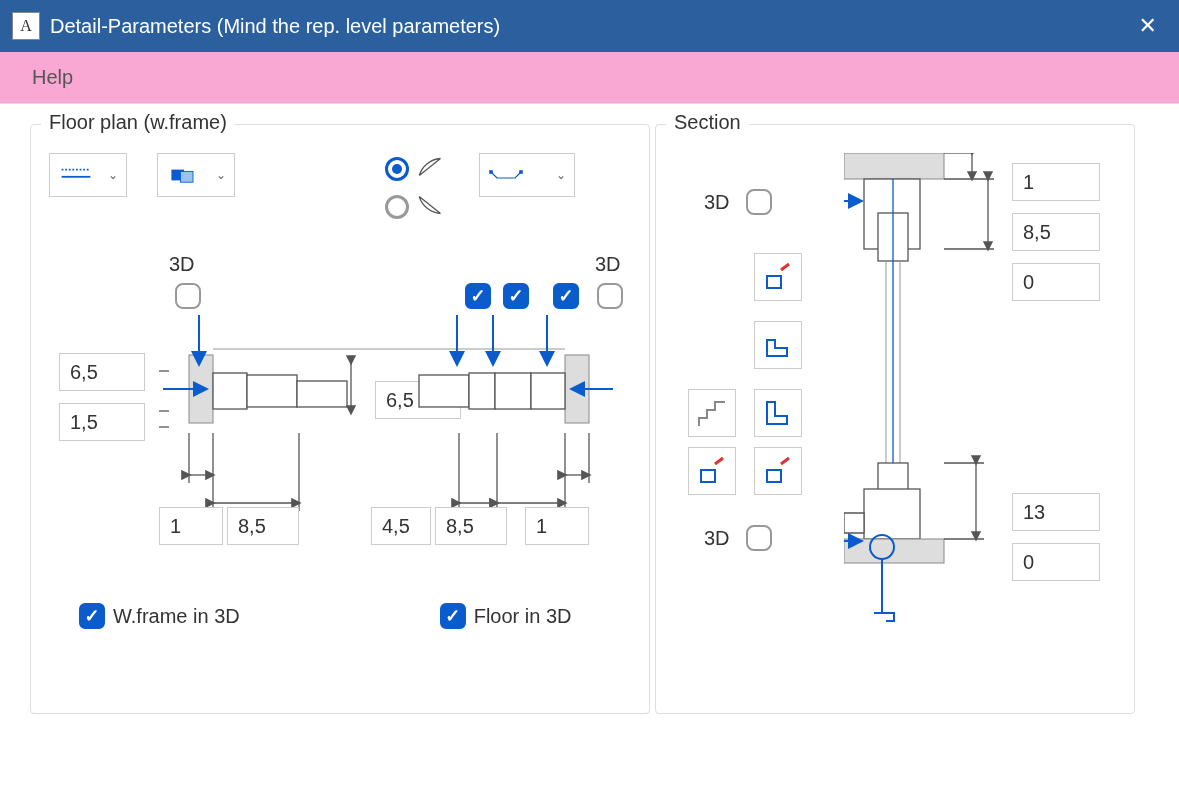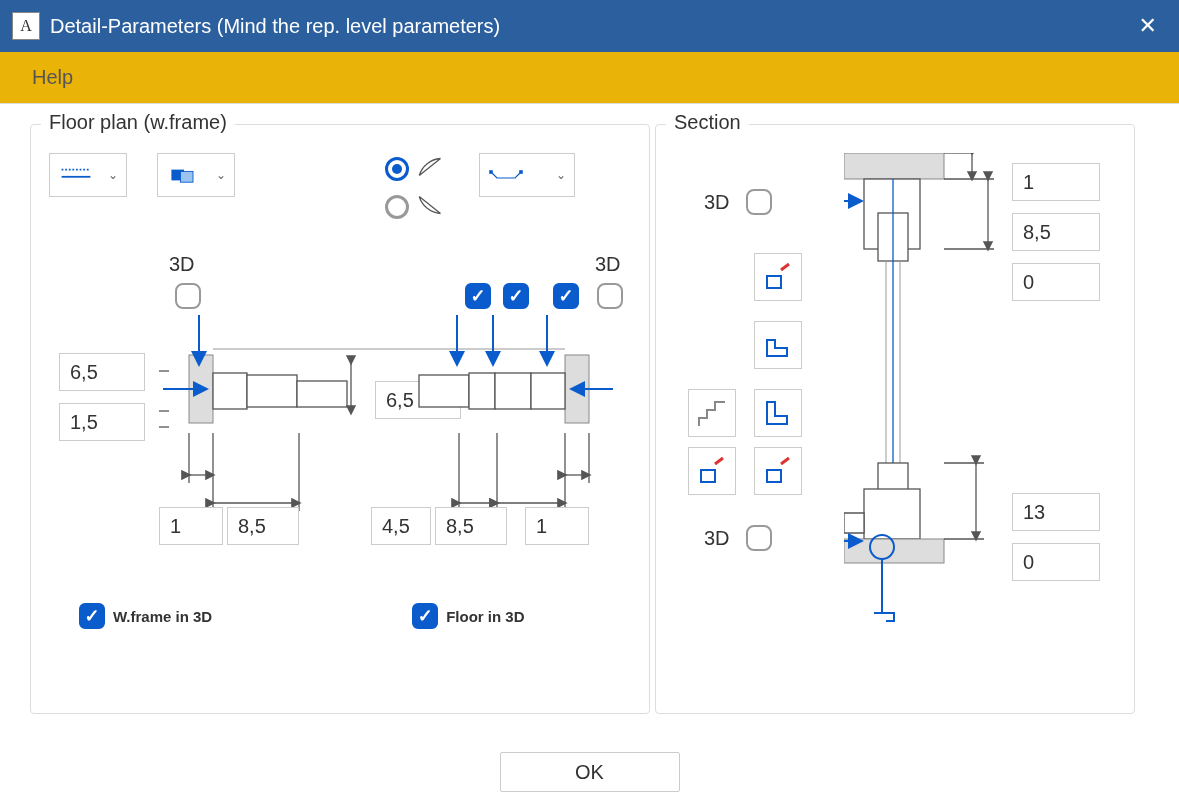--- a/index.html
+++ b/index.html
@@ -3,21 +3,21 @@
 <meta charset="utf-8">
 <style>
 * { box-sizing: border-box; margin: 0; padding: 0; }
 body { font-family: "Segoe UI", Arial, sans-serif; background: #fff; color: #333; width: 1179px; height: 793px; overflow: hidden; }
 
 .titlebar { background: #2c5f9e; color: #fff; height: 52px; display: flex; align-items: center; padding: 0 12px; }
 .titlebar .app-icon { width: 28px; height: 28px; background: #fff; border: 1px solid #888; margin-right: 10px; display: flex; align-items: center; justify-content: center; font-family: serif; font-size: 16px; color: #333; }
 .titlebar .title { font-size: 20px; flex: 1; }
 .titlebar .close { font-size: 22px; cursor: pointer; padding: 6px 10px; }
 
-.menubar { background: #eab308; height: 52px; display: flex; align-items: center; padding: 0 20px; border-bottom: 1px solid #ddd; }
+.menubar { background: #f9a8d4; height: 52px; display: flex; align-items: center; padding: 0 20px; border-bottom: 1px solid #ddd; }
 .menubar .menu-item { font-size: 20px; color: #555; padding: 6px 12px; cursor: pointer; }
 
 .content { padding: 20px 30px; display: flex; gap: 5px; }
 
 .panel { border: 1px solid #ddd; border-radius: 4px; padding: 18px; position: relative; }
 .panel-title { position: absolute; top: -14px; left: 10px; background: #fff; padding: 0 8px; font-size: 20px; color: #333; }
 
 .panel-floor { width: 620px; height: 590px; }
 .panel-section { width: 480px; height: 590px; }
 
@@ -40,21 +40,21 @@
 .chk.blue { background: #0a5bcc; border-color: #0a5bcc; display:flex; align-items:center; justify-content:center; }
 .chk.blue::after { content: "✓"; color: #fff; font-size: 18px; font-weight: bold; }
 
 .input-box { border: 1px solid #ccc; background: #fff; padding: 6px 10px; font-size: 20px; width: 86px; height: 38px; display:flex; align-items:center; }
 .input-box.pos { position: absolute; }
 
 .fp-svg { position: absolute; left: 110px; top: 50px; }
 .bottom-checks { display: flex; gap: 200px; margin-top: 30px; margin-left: 30px; }
 .check-row { display: flex; align-items: center; gap: 8px; }
 .check-row .chk { position: static; }
-.check-row .lbl { font-size: 15px; font-weight: bold; }
+.check-row .lbl { font-size: 20px; }
 
 .sec-area { position: relative; width: 100%; height: 540px; }
 .sec-svg { position: absolute; left: 170px; top: 10px; }
 .tool-btn { width: 48px; height: 48px; border: 1px solid #ccc; background: #fff; position: absolute; display: flex; align-items: center; justify-content: center; cursor: pointer; }
 .tool-btn svg { width: 30px; height: 30px; }
 
 .footer { display: flex; justify-content: center; gap: 460px; margin-top: 18px; }
 .btn { width: 180px; height: 40px; border: 1px solid #ccc; background: #fff; font-size: 20px; cursor: pointer; display: flex; align-items: center; justify-content: center; border-radius: 2px; }
 
 .dim-arrow { stroke: #555; stroke-width: 1.3; fill: none; }
@@ -309,14 +309,13 @@
           <line x1="100" y1="310" x2="140" y2="310"></line>
           <line x1="100" y1="386" x2="140" y2="386"></line>
           <line x1="132" y1="310" x2="132" y2="386" marker-start="url(#ah2)" marker-end="url(#ah2)"></line>
         </g>
       </svg>
     </div>
   </div>
 </div>
 
 <div class="footer">
-  <div class="btn">OK</div>
 </div>
 
 </body></html>

